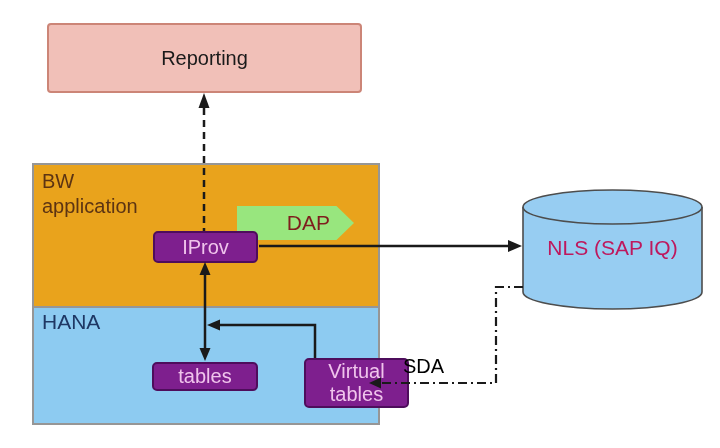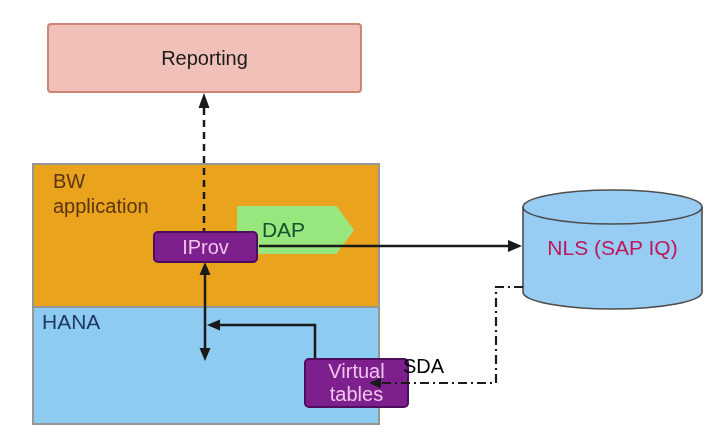--- a/index.html
+++ b/index.html
@@ -17,38 +17,38 @@
     font-size:20px;color:#1a1a1a;
   }
 
   
   .bw-box{
     position:absolute;left:32px;top:163px;width:348px;height:143px;
     background:#e9a31c;border:2px solid #969696;border-bottom:none;
   }
   .bw-label{
     position:absolute;left:8px;top:4px;width:115px;
-    font-size:20px;line-height:1.25;color:#5c3413;margin-left:11px;
+    font-size:20px;line-height:1.25;color:#5c3413;
   }
   .hana-box{
     position:absolute;left:32px;top:306px;width:348px;height:119px;
     background:#8dcbf1;border:2px solid #969696;
   }
   .hana-label{
     position:absolute;left:8px;top:2px;
     font-size:21px;color:#1f3864;
   }
 
   
   .dap{
-    position:absolute;left:237px;top:206px;width:117px;height:48px;
+    position:absolute;left:237px;top:206px;width:117px;height:34px;
     background:#98e67e;
     clip-path:polygon(0 0, 85% 0, 100% 50%, 85% 100%, 0 100%);
-    display:flex;align-items:center;justify-content:center;
-    padding-right:24px;font-size:21px;color:#14532d;
+    display:flex;align-items:center;justify-content:flex-end;
+    padding-right:24px;font-size:21px;color:#7f1d1d;
   }
 
   
   .pnode{
     position:absolute;background:#7e1f8e;border:2.5px solid #4e0d5c;
     border-radius:5px;color:#f0c4ec;
     display:flex;align-items:center;justify-content:center;
     text-align:center;font-size:20px;line-height:1.15;
   }
   .iprov{left:153px;top:231px;width:105px;height:32px;z-index:3;}
@@ -87,20 +87,23 @@
   </div>
 
   <div class="dap">
     <span>DAP</span>
   </div>
 
   <div class="pnode iprov">
     <span>IProv</span>
   </div>
 
+  <div class="pnode tables">
+    <span>tables</span>
+  </div>
 
   <div class="pnode vtables">
     <span>Virtual tables</span>
   </div>
 
   <svg class="cyl-svg" width="186" height="126" viewBox="0 0 186 126">
     <path d="M3 19 L3 104 A89.5 17 0 0 0 182 104 L182 19" fill="#97cdf2" stroke="#4d4d4d" stroke-width="1.6"></path>
     <ellipse cx="92.5" cy="19" rx="89.5" ry="17" fill="#97cdf2" stroke="#4d4d4d" stroke-width="1.6"></ellipse>
   </svg>
   <div class="cyl-label">NLS (SAP IQ)</div>

